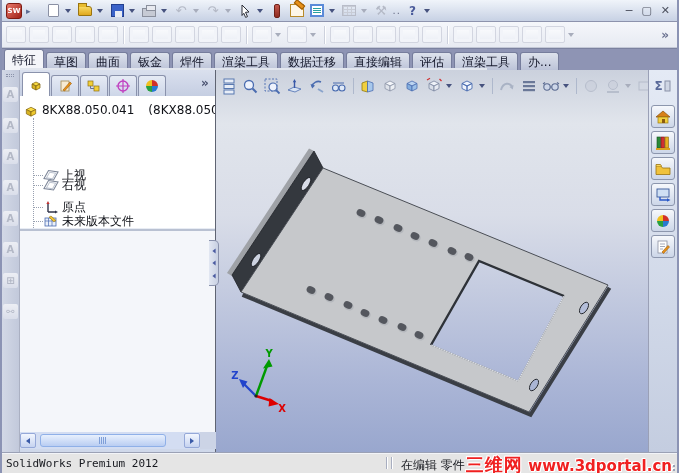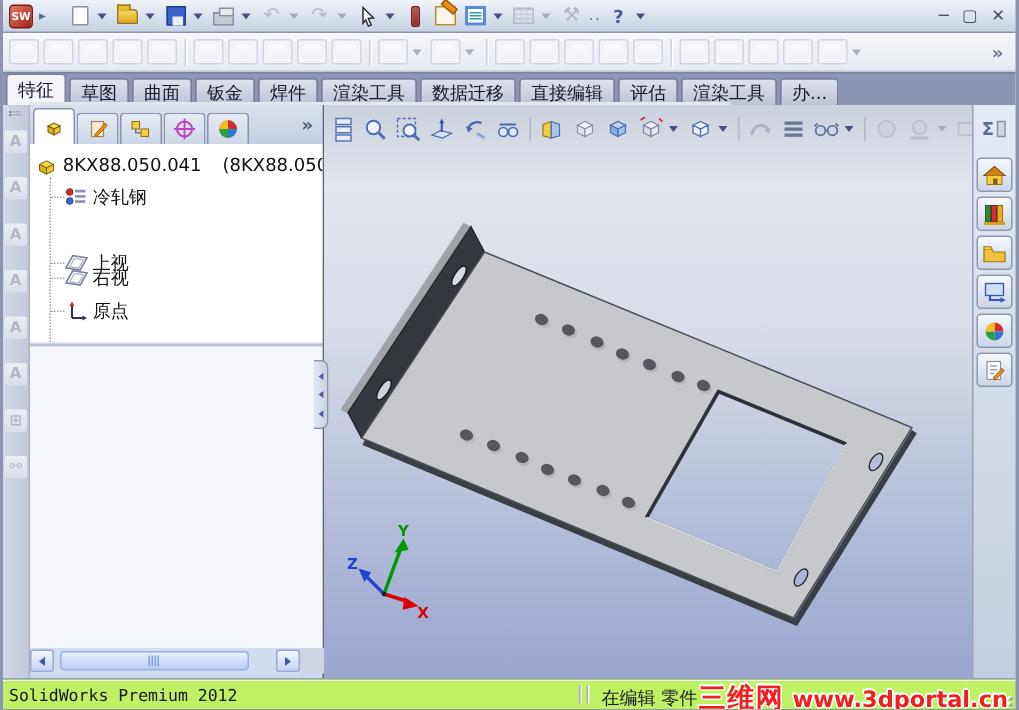--- a/index.html
+++ b/index.html
@@ -102,21 +102,21 @@
   .dim{opacity:.55;}
   .part-svg{position:absolute;left:0;top:0;}
   
   .taskpane{width:29px;height:100%;background:linear-gradient(180deg,#e4eaf5,#c4cde0);border-left:1px solid #9aa0b6;
     display:flex;flex-direction:column;align-items:center;padding-top:6px;}
   .tpicon{width:24px;height:23px;margin-bottom:3px;background:linear-gradient(#f6f8fc,#ccd6e8);
     border:1px solid #8c96ad;border-radius:3px;display:flex;align-items:center;justify-content:center;}
   .tpeq{width:22px;height:20px;margin-bottom:9px;color:#5a6a9a;font-weight:bold;font-size:12px;
     display:flex;align-items:center;justify-content:center;}
   
-  .statusbar{position:absolute;left:0;top:452px;width:100%;height:21px;background:#bef264;border-top:1px solid #9ba1b5;
+  .statusbar{position:absolute;left:0;top:452px;width:100%;height:21px;background:#e5e5e5;border-top:1px solid #9ba1b5;
     box-shadow:inset 0 1px #f2f4f8;}
   .sb-product{position:absolute;left:4px;top:4px;font-family:"DejaVu Sans Mono","Liberation Mono",monospace;font-size:11px;color:#16181e;}
   .sb-seps{position:absolute;left:384px;top:4px;display:flex;gap:4px;}
   .sb-seps i{width:1px;height:12px;background:#a8aec0;box-shadow:1px 0 #fff;}
   .sb-mode{position:absolute;left:399px;top:4px;font-size:12px;color:#16181e;white-space:nowrap;}
   .watermark{position:absolute;right:5px;top:0px;white-space:nowrap;z-index:9;color:#f02020;font-weight:bold;
     text-shadow:-1px 0 #fff,1px 0 #fff,0 -1px #fff,0 1px #fff,1px 1px #fff,-1px -1px #fff;}
   .wm-cn{font-size:18px;letter-spacing:1px;}
   .wm-url{font-size:15px;}
   .grip{position:absolute;right:2px;bottom:2px;width:10px;height:10px;}
@@ -299,33 +299,20 @@
           <span class="ticon">
             <svg width="16" height="15" viewBox="0 0 16 16">
               <path d="M3,7 L8,4.5 L13,7 L8,9.5 Z" fill="#f8da42" stroke="#7a5c0c" stroke-width=".7"></path>
               <path d="M3,7 L3,11.5 L8,14 L8,9.5 Z" fill="#d8b424" stroke="#7a5c0c" stroke-width=".7"></path>
               <path d="M13,7 L13,11.5 L8,14 L8,9.5 Z" fill="#eec92e" stroke="#7a5c0c" stroke-width=".7"></path>
             </svg>
           </span>
           <span>8KX88.050.041</span>
           <span class="cfg">(8KX88.050.0</span>
         </div>
-        <div class="trow" style="top:26px;">
-          <span class="conn"></span>
-          <span class="ticon">
-            <svg width="16" height="14" viewBox="0 0 16 14">
-              <circle cx="3.5" cy="4" r="2.2" fill="#d03028" stroke="#7e1610" stroke-width=".6"></circle>
-              <circle cx="3.5" cy="10" r="2.2" fill="#3868c8" stroke="#1e3c80" stroke-width=".6"></circle>
-              <rect x="7" y="2.5" width="7" height="1.8" fill="#8898b0"></rect>
-              <rect x="7" y="6" width="7" height="1.8" fill="#8898b0"></rect>
-              <rect x="7" y="9.5" width="7" height="1.8" fill="#8898b0"></rect>
-            </svg>
-          </span>
-          <span>冷轧钢</span>
-        </div>
         <div class="trow" style="top:70px;">
           <span class="conn"></span>
           <span class="ticon">
             <svg width="16" height="14" viewBox="0 0 16 14">
               <path d="M1,10.5 L5.5,2.5 L15,4 L10.5,12 Z" fill="none" stroke="#7d8698" stroke-width="1.1"></path>
               <path d="M3.5,9.8 L6.6,4.3 L12.6,5.2 L9.5,10.8 Z" fill="none" stroke="#b2bac8" stroke-width=".9"></path>
             </svg>
           </span>
           <span>上视</span>
         </div>
@@ -342,20 +329,31 @@
         <div class="trow" style="top:102px;">
           <span class="conn"></span>
           <span class="ticon">
             <svg width="16" height="14" viewBox="0 0 16 14">
               <path d="M5,12 L5,3 M5,12 L13,12" stroke="#30344a" stroke-width="1.4" fill="none"></path>
               <path d="M5,1 L3.4,4 L6.6,4 Z" fill="#c03030"></path>
               <path d="M15,12 L12,10.4 L12,13.6 Z" fill="#30344a"></path>
             </svg>
           </span>
           <span>原点</span>
+        </div>
+        <div class="trow" style="top:116px;">
+          <span class="conn"></span>
+          <span class="ticon">
+            <svg width="16" height="14" viewBox="0 0 16 14">
+              <rect x="2" y="4" width="11" height="8" fill="#eaf0fa" stroke="#4a6ab0" stroke-width=".8"></rect>
+              <path d="M2,7 L13,7 M5.5,4 L5.5,12 M9,4 L9,12" stroke="#4a6ab0" stroke-width=".7"></path>
+              <path d="M8,2 L13,6.5 L10.8,7.8 L6,3.2 Z" fill="#f0c030" stroke="#907010" stroke-width=".6"></path>
+            </svg>
+          </span>
+          <span>未来版本文件</span>
         </div>
       </div>
 
       <div class="pdivider"></div>
       <div class="lowerpane"></div>
 
       <div class="hscroll">
         <span class="sbtn">
             <i class="tri-l"></i>
           </span>

